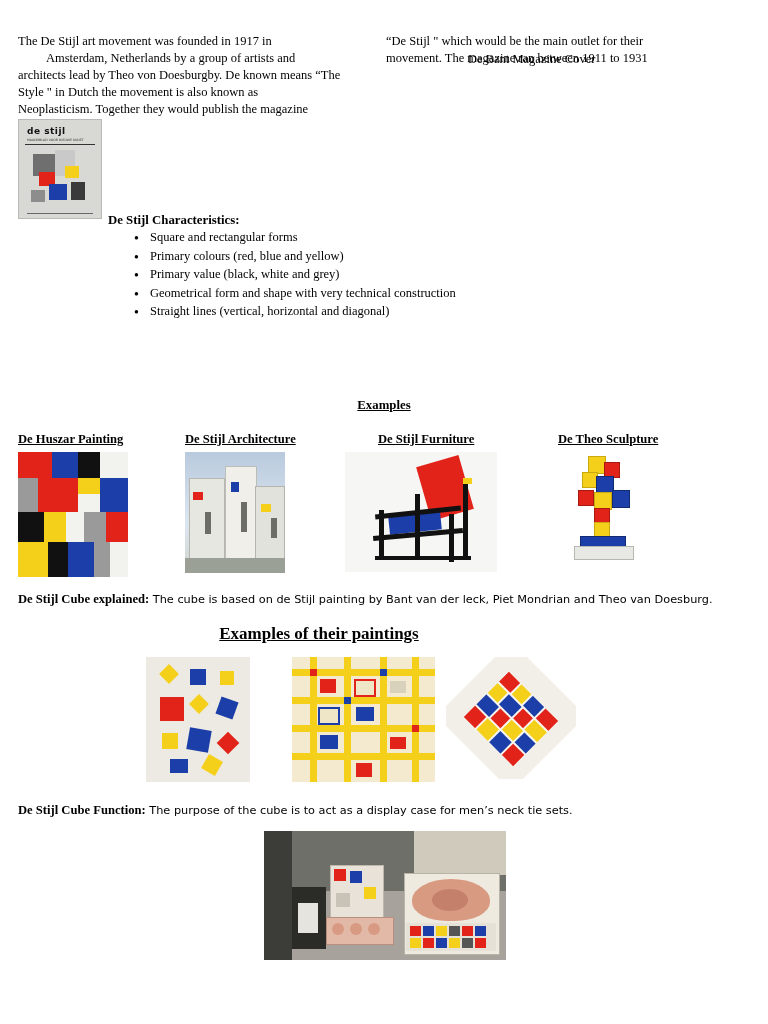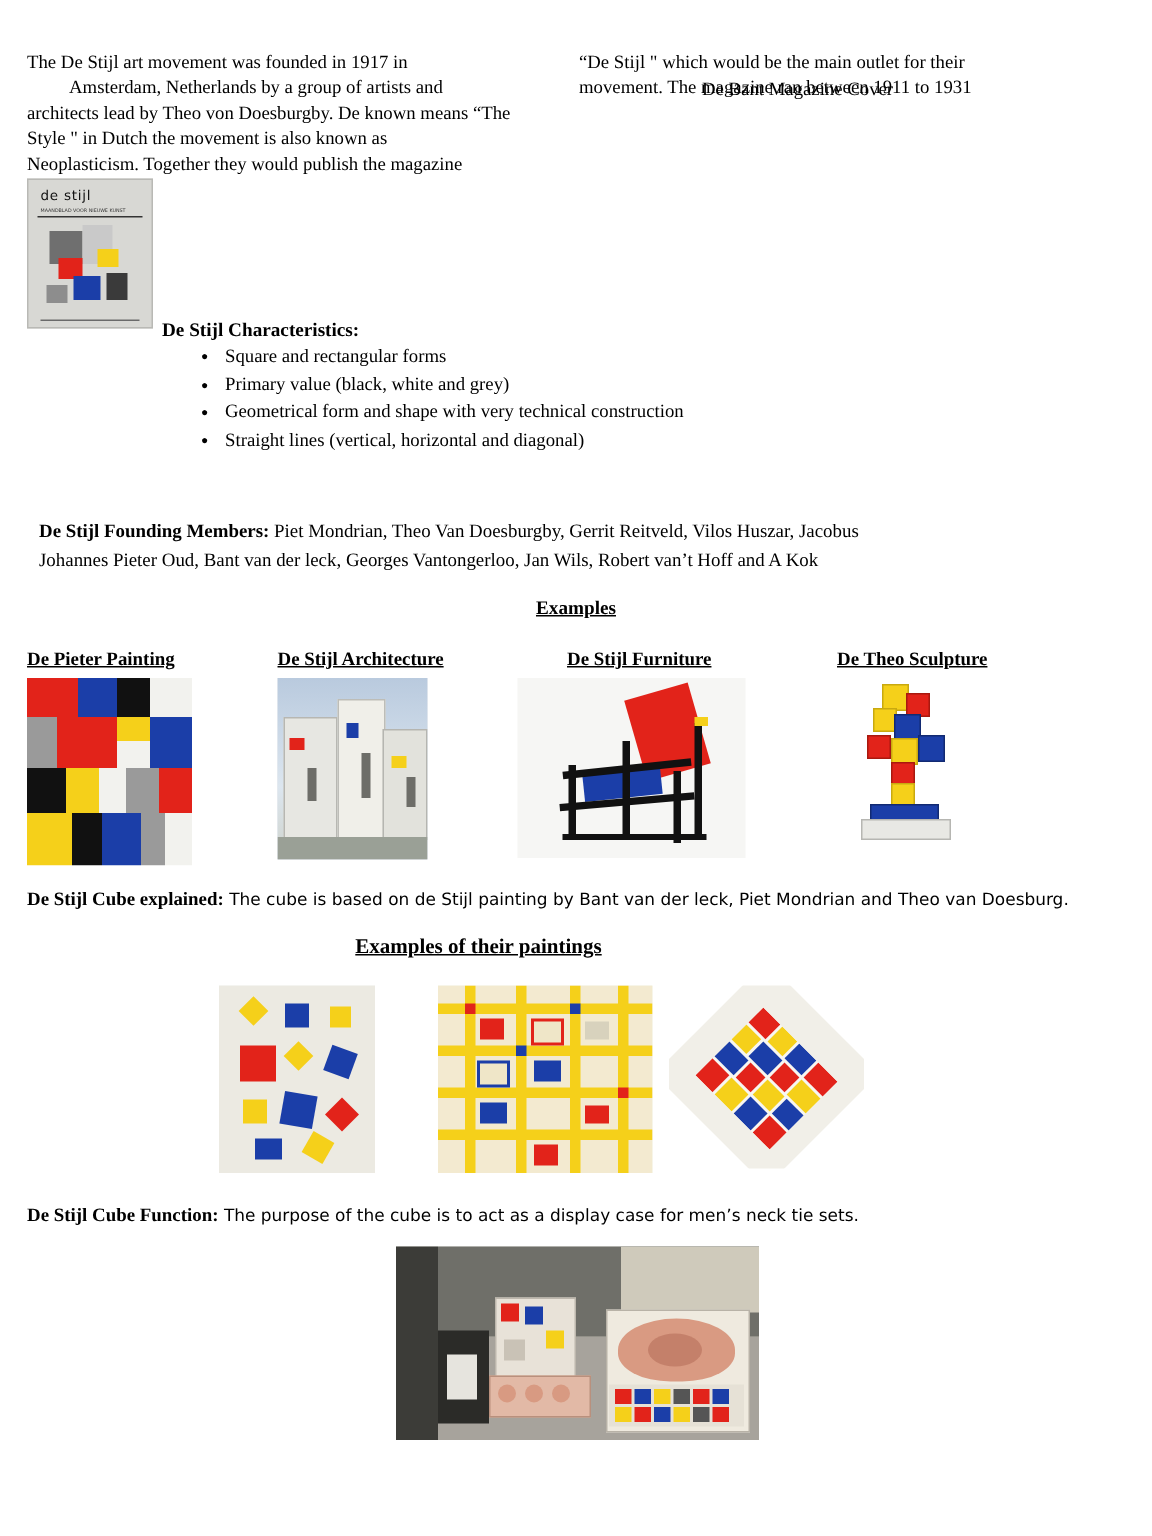--- a/index.html
+++ b/index.html
@@ -65,21 +65,21 @@
     background: #d8d8d4;
     border: 1px solid #b9b9b5;
     overflow: hidden;
   }
   .mag-cover .mc-title {
     position: absolute;
     left: 8px;
     top: 6px;
     font-family: "DejaVu Sans", sans-serif;
     font-size: 9px;
-    font-weight: normal;
+    font-weight: bold;
     color: #111;
     letter-spacing: .5px;
   }
   .mag-cover .mc-sub {
     position: absolute;
     left: 8px;
     top: 18px;
     font-family: "DejaVu Sans", sans-serif;
     font-size: 3.2px;
     color: #333;
@@ -205,21 +205,21 @@
     line-height: 19px;
     font-family: "DejaVu Sans", sans-serif;
     font-size: 11.3px;
   }
   .cube-exp b { font-weight: bold; font-family: "Liberation Serif", serif; font-size: 12.6px;}
 
   .paint-head {
     position: absolute;
     left: 0; top: 624px; width: 638px;
     text-align: center;
-    font-size: 14px;
+    font-size: 17px;
     font-weight: bold;
     text-decoration: underline;
   }
 
   
   #p1 { left: 146px; top: 657px; width: 104px; height: 125px; background: #f0efe9; }
   #p2 { left: 292px; top: 657px; width: 143px; height: 125px; background: #f4f2e4; }
   #p3 { left: 446px; top: 657px; width: 130px; height: 122px; background: #ffffff; }
   #p1 div, #p2 div, #p3 div { position: absolute; }
 
@@ -276,34 +276,30 @@
     <div class="sq" style="left:46px;top:46px;width:14px;height:12px;background:#f5d01a;"></div>
     <div class="sq" style="left:30px;top:64px;width:18px;height:16px;background:#1b3ea8;"></div>
     <div class="sq" style="left:52px;top:62px;width:14px;height:18px;background:#3a3a3a;"></div>
     <div class="sq" style="left:12px;top:70px;width:14px;height:12px;background:#8d8d8d;"></div>
     <div class="sq" style="left:8px;bottom:4px;right:8px;height:1px;background:#6a6a6a;"></div>
   </div>
 
   <div class="char-head">De Stijl Characteristics:</div>
   <ul class="char-list">
     <li>Square and rectangular forms</li>
+    <li>Primary colours (red, blue and yellow)</li>
     <li>Primary value (black, white and grey)</li>
     <li>Geometrical form and shape with very technical construction</li>
     <li> Straight lines (vertical, horizontal and diagonal)</li>
   </ul>
 
-  <div class="founders">
-    <b>De Stijl Founding Members:</b>
-    <span>Piet Mondrian, Theo Van Doesburgby,  Gerrit Reitveld, Vilos Huszar, Jacobus</span><br>
-    <span>Johannes Pieter Oud, Bant van der leck, Georges Vantongerloo, Jan Wils, Robert van’t Hoff and A Kok</span>
-  </div>
 
   <div class="examples-head">Examples</div>
 
-  <div class="ex-label l1">De Pieter Painting</div>
+  <div class="ex-label l1">De Huszar Painting</div>
   <div class="ex-label l2">De Stijl Architecture</div>
   <div class="ex-label l3">De Stijl Furniture</div>
   <div class="ex-label l4">De Theo Sculpture</div>
 
   <div class="art" id="art-painting">
     <div style="left:0;top:0;width:34px;height:26px;background:#e2231a;"></div>
     <div style="left:34px;top:0;width:26px;height:26px;background:#1b3ea8;"></div>
     <div style="left:60px;top:0;width:22px;height:26px;background:#111;"></div>
     <div style="left:82px;top:0;width:28px;height:26px;background:#f2f2ee;"></div>
 

